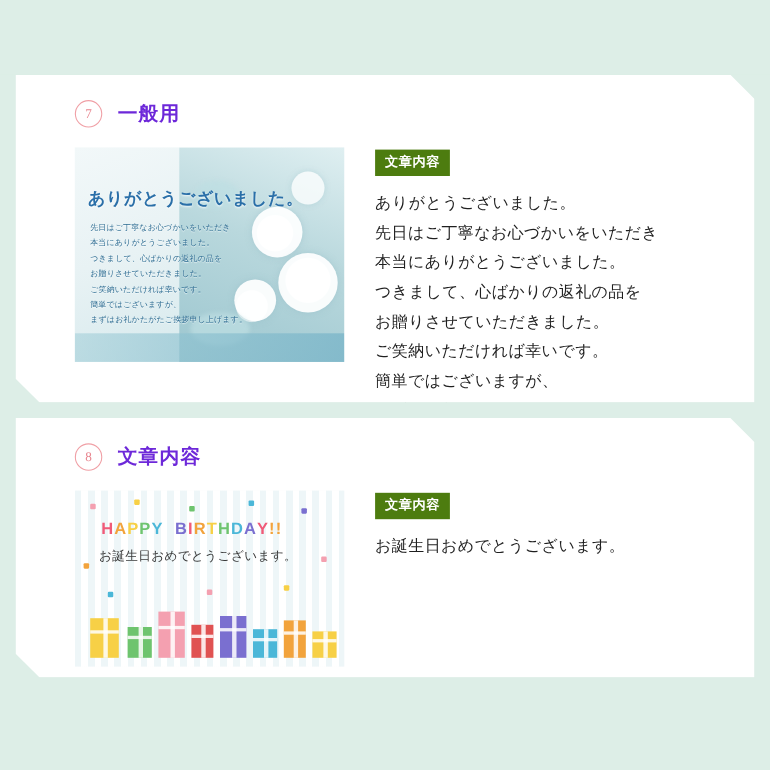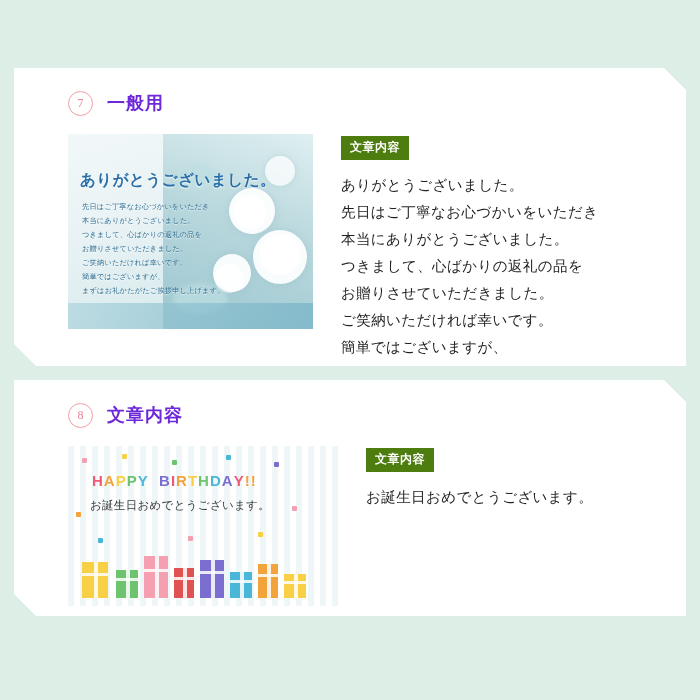--- a/index.html
+++ b/index.html
@@ -153,21 +153,21 @@
     left: 0;
     bottom: 0;
     width: 245px;
     height: 26px;
     background: linear-gradient(90deg, rgba(160,205,215,0.55), rgba(120,180,200,0.75));
   }
 
   
   .thumb2 {
     position: relative;
-    width: 270px;
+    width: 245px;
     height: 160px;
     overflow: hidden;
     background: #fdfdfd;
     background-image: repeating-linear-gradient(90deg, #eef6f8 0 6px, #ffffff 6px 12px);
   }
   .thumb2 .conf {
     position: absolute;
     width: 5px;
     height: 5px;
     border-radius: 1px;

